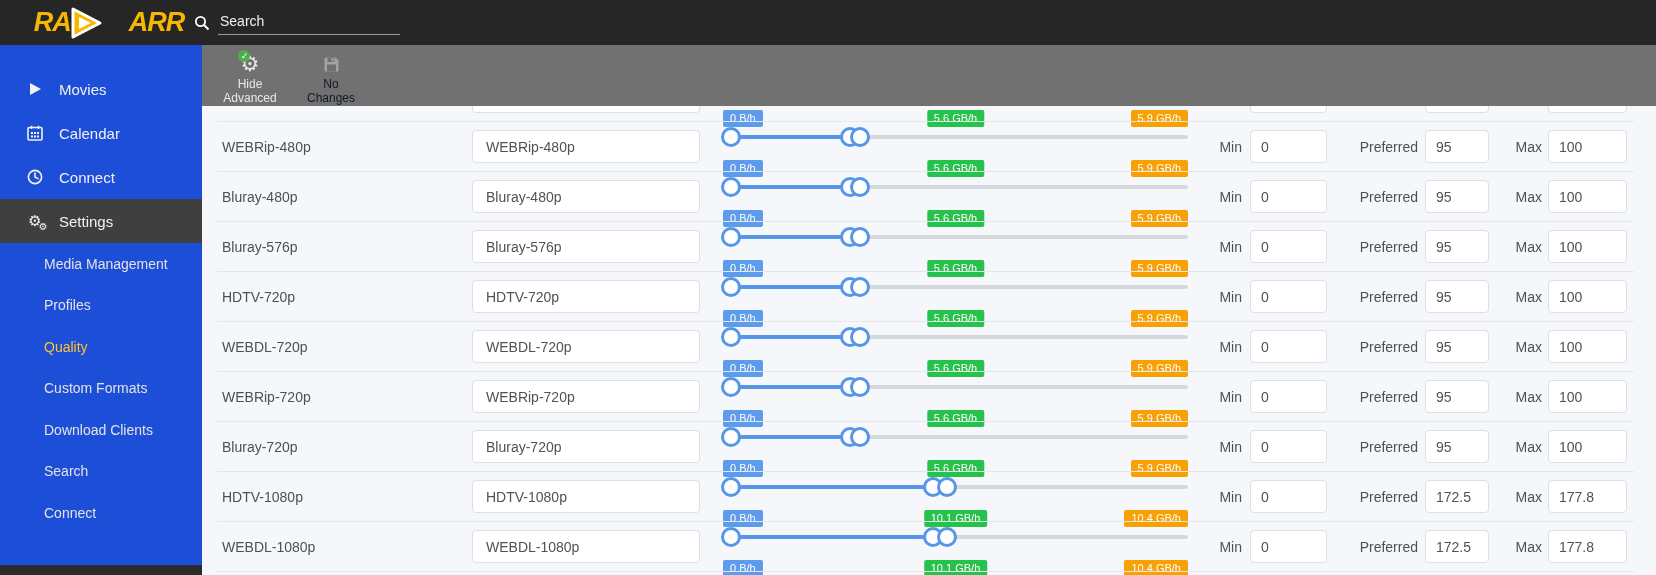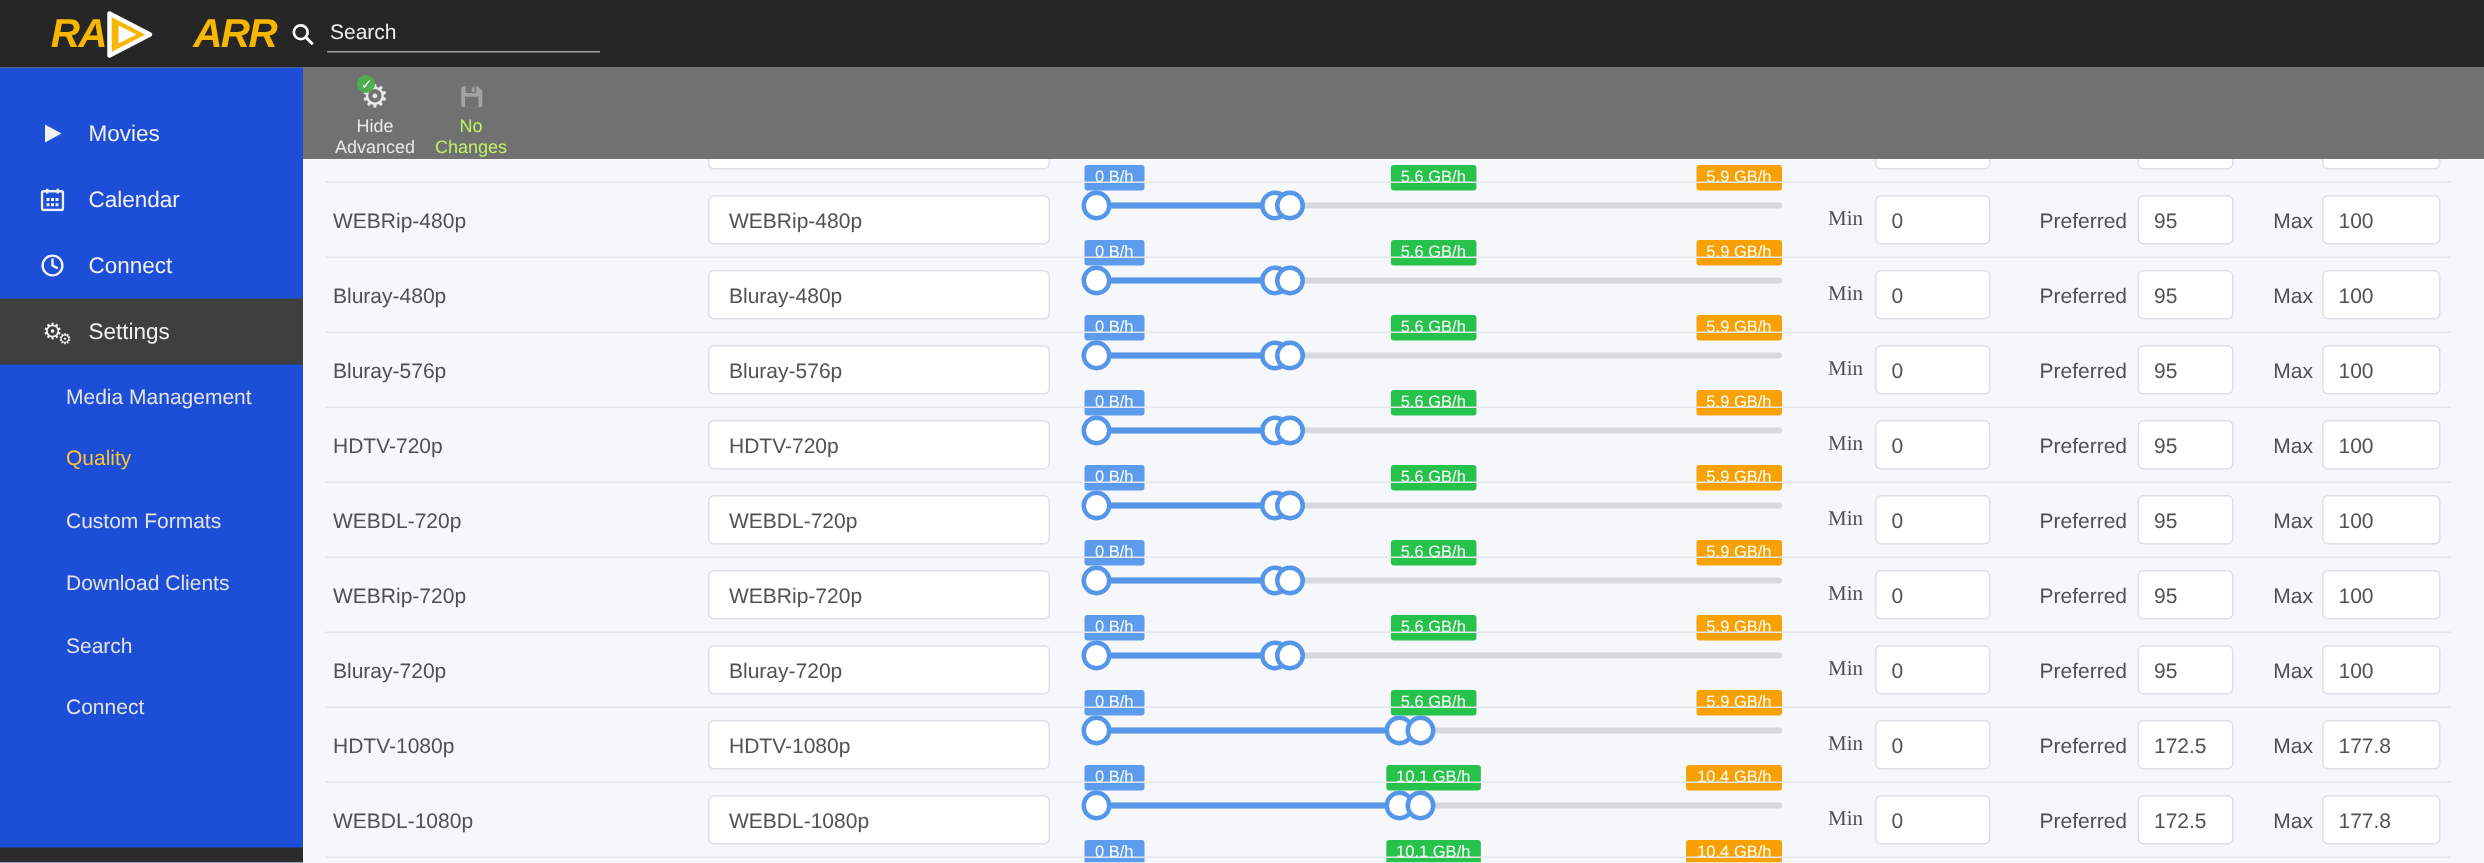--- a/index.html
+++ b/index.html
@@ -32,32 +32,32 @@
   
   .main { position:absolute; left:202px; top:45px; right:0; bottom:0; background:#f5f7fa; overflow:hidden; }
   .toolbar { position:absolute; top:0; left:0; right:0; height:61px; background:#717171; z-index:10;
              display:flex; align-items:flex-start; padding-left:16px; }
   .tool-btn { width:64px; margin-top:6px; display:flex; flex-direction:column; align-items:center;
               color:#e8e8e8; font-size:12px; text-align:center; line-height:1.2; cursor:pointer; }
   .tool-icon-wrap { height:26px; display:flex; align-items:center; justify-content:center; position:relative; }
   .adv-gear { font-size:21px; color:#e8e8e8; font-family:"DejaVu Sans",sans-serif; line-height:1; }
   .adv-check { position:absolute; top:-1px; right:9px; width:12px; height:12px; border-radius:50%;
                background:#4cae4c; color:#fff; font-size:9px; line-height:12px; text-align:center; }
-  .tool-btn.disabled { color:#bef264; }
+  .tool-btn.disabled { color:#0f172a;margin-left:17px; }
 
   
   .rows { position:absolute; top:27px; left:0; right:0; }
   .q-row { position:relative; height:50px; }
   .q-row::after { content:""; position:absolute; left:15px; right:22px; bottom:0; height:1px; background:#e3e6ea; }
   .q-title { position:absolute; left:20px; top:0; height:100%; display:flex; align-items:center; font-size:14px; color:#4d5156; }
   .txt-input { position:absolute; top:8px; height:33px; background:#fff; border:1px solid #dbe0e6; border-radius:4px;
                font-size:14px; color:#515253; font-family:inherit; outline:none; }
   .q-name { left:270px; width:228px; padding:0 13px; }
   .f-label { position:absolute; top:0; height:100%; display:flex; align-items:center; justify-content:flex-end; font-size:14px; color:#4d5156; }
-  .l-min  { left:985px;  width:55px;font-family:Liberation Serif, serif; }
+  .l-min  { left:985px;  width:55px; }
   .l-pref { left:1115px; width:101px; }
   .l-max  { left:1285px; width:55px; }
   .n-min  { left:1048px; width:77px; padding:0 10px; }
   .n-pref { left:1223px; width:64px; padding:0 10px; }
   .n-max  { left:1346px; width:79px; padding:0 10px; }
 
   .q-slider { position:absolute; left:521px; top:0; width:465px; height:50px; }
   .track { position:absolute; top:13px; left:0; right:0; height:4px; background:#d5d8dd; border-radius:2px; cursor:pointer; }
   .fill  { position:absolute; top:13px; left:0; height:4px; background:#5596e8; border-radius:2px; }
   .handle { position:absolute; top:5px; width:20px; height:20px; border-radius:50%; background:#fff;
@@ -125,20 +125,23 @@
   <div class="side-item active-section">
     <span class="side-icon">
       <span class="gear-glyph">⚙<span class="gear-small">⚙</span></span>
     </span>
     <span>Settings</span>
   </div>
 
   <div class="side-sub">
       <span>Media Management</span>
     </div>
+  <div class="side-sub">
+      <span>Profiles</span>
+    </div>
   <div class="side-sub active">
       <span style="color: rgb(255, 194, 48);">Quality</span>
     </div>
   <div class="side-sub">
       <span>Custom Formats</span>
     </div>
   <div class="side-sub">
       <span>Download Clients</span>
     </div>
   <div class="side-sub">

